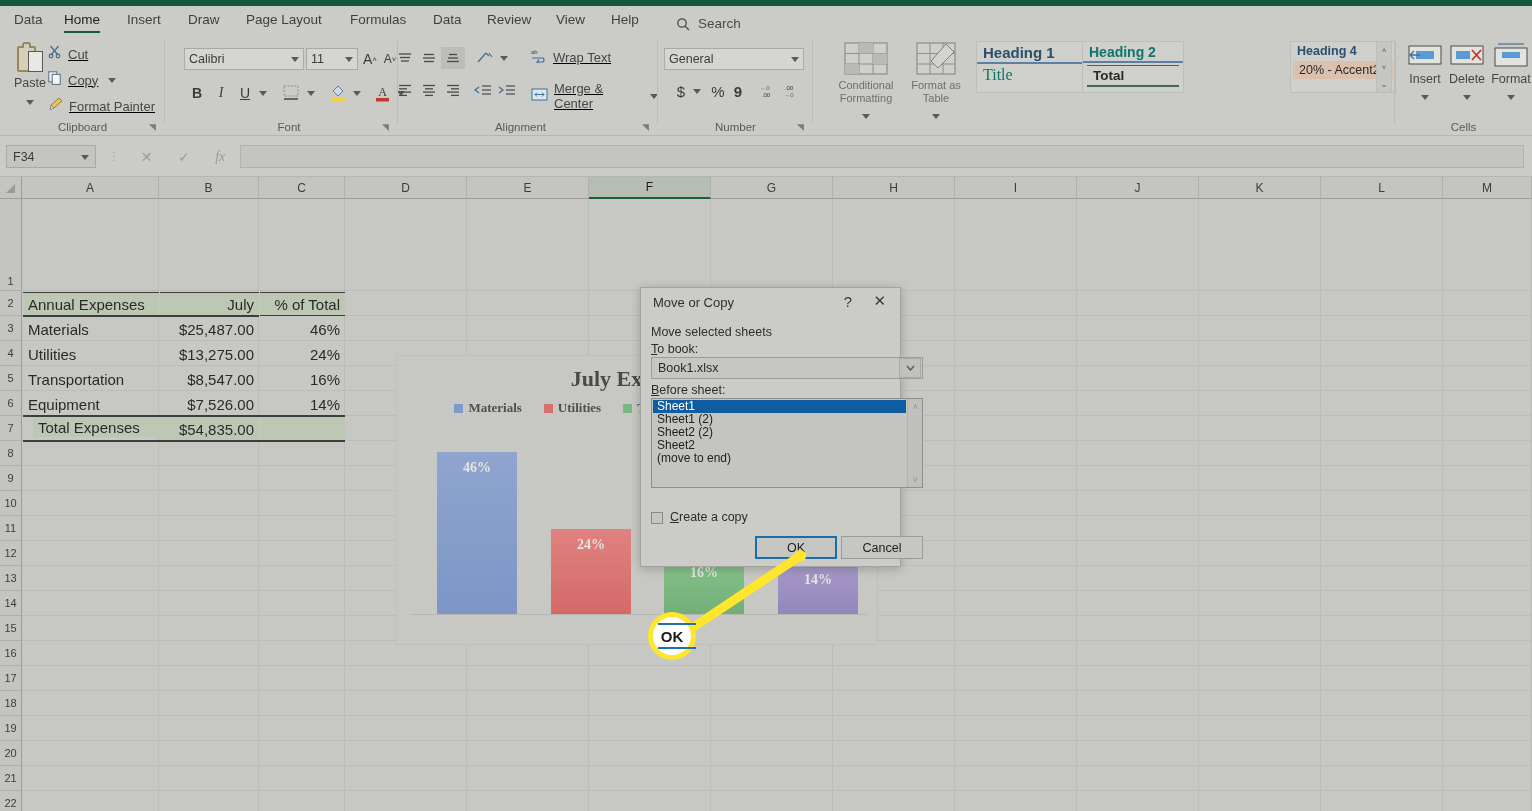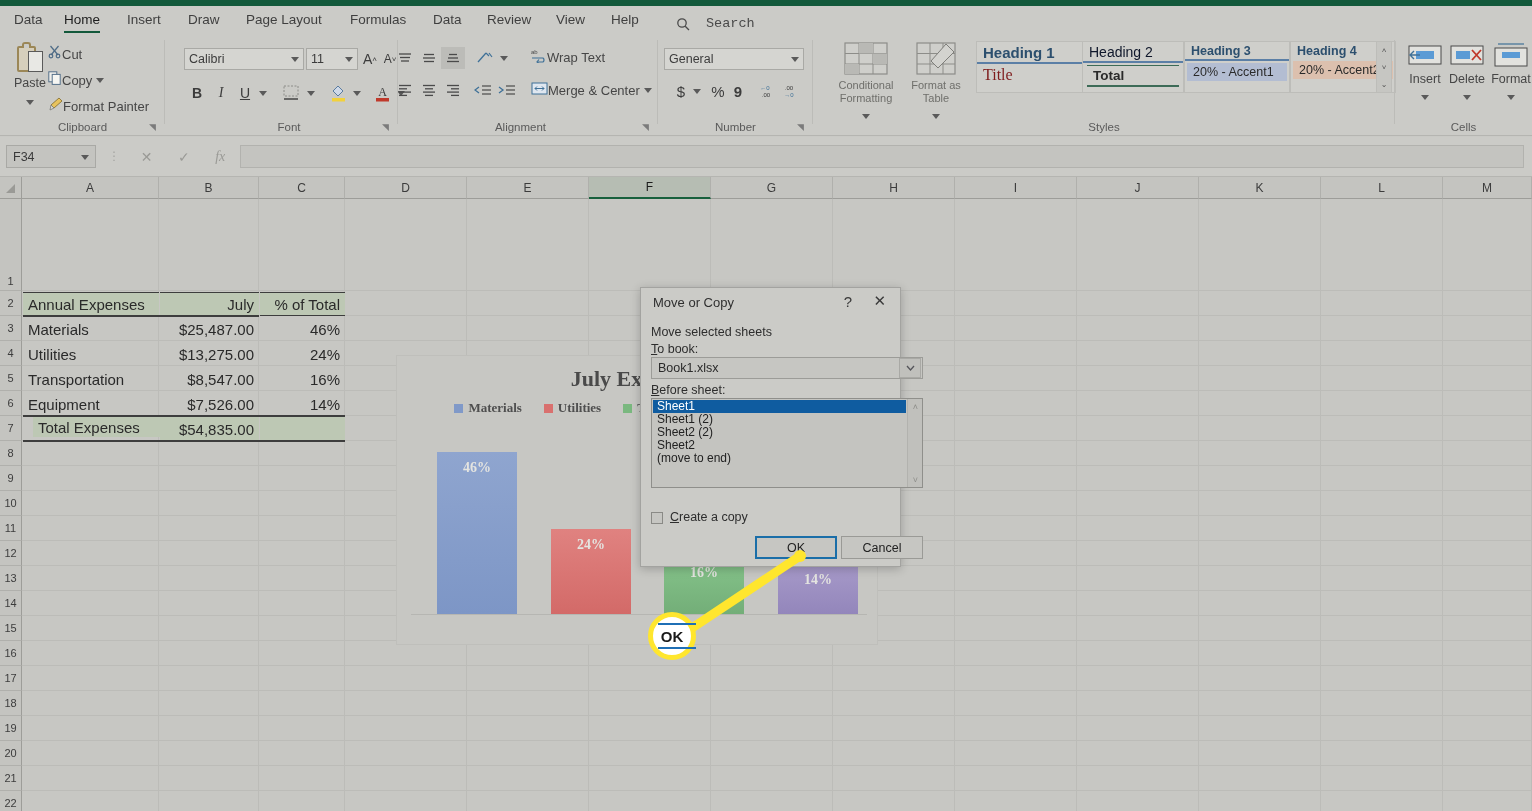--- a/index.html
+++ b/index.html
@@ -16,41 +16,41 @@
   .app { position:absolute; inset:0; background:#c9c9c5; }
 
   
   .titlestrip{position:absolute;left:0;top:0;width:1532px;height:6px;background:#13593b;}
 
   
   .tabbar{position:absolute;left:0;top:6px;width:1532px;height:28px;background:#cbcbc7;}
   .tab{position:absolute;top:4px;font-size:13.5px;color:#3f3f3f;white-space:nowrap;padding:2px 6px;}
   .tab.active{color:#1d1d1d;}
   .tab.active:after{content:"";position:absolute;left:6px;right:6px;bottom:-4px;height:2.5px;background:#13593b;}
-  .searchwrap{position:absolute;top:10px;left:676px;display:flex;align-items:center;gap:16px;color:#4a4a4a;font-size:13.5px;font-family:Liberation Mono, monospace;}
+  .searchwrap{position:absolute;top:10px;left:676px;display:flex;align-items:center;gap:8px;color:#4a4a4a;font-size:13.5px;}
   .searchwrap svg{display:block;}
 
   
   .ribbon{position:absolute;left:0;top:34px;width:1532px;height:102px;background:#cbcbc7;border-bottom:1px solid #b5b5b1;}
   .grp{position:absolute;top:0;height:102px;}
   .grplabel{position:absolute;bottom:3px;width:100%;text-align:center;font-size:11.5px;color:#5a5a5a;}
   .grpsep{position:absolute;top:6px;width:1px;height:84px;background:#bcbcb8;}
   .dlg{position:absolute;bottom:4px;font-size:9px;color:#7b7b7b;}
 
   .lbl{font-size:13px;color:#464646;}
   .mini{font-size:11px;color:#5b5b5b;}
 
   
   .paste{position:absolute;left:6px;top:6px;width:48px;text-align:center;}
   .clipicon{width:30px;height:34px;margin:2px auto 0;position:relative;}
   .clipbody{position:absolute;left:2px;top:4px;width:19px;height:26px;border:2px solid #9b8757;border-radius:2px;background:#d6cfbc;}
   .cliptop{position:absolute;left:7px;top:0px;width:9px;height:6px;border:2px solid #9b8757;border-bottom:none;border-radius:3px 3px 0 0;background:#cbcbc7;}
   .clippage{position:absolute;left:13px;top:9px;width:15px;height:21px;border:1.6px solid #5a5a5a;background:#e8e8e4;}
   .caretdn{width:0;height:0;border-left:4px solid transparent;border-right:4px solid transparent;border-top:5px solid #5a5a5a;display:inline-block;}
-  .clipitem{position:absolute;display:flex;align-items:center;gap:0;}
+  .clipitem{position:absolute;display:flex;align-items:center;gap:6px;text-decoration:underline;}
 
   
   .fieldbox{background:#d5d5d1;border:1px solid #a9a9a5;height:22px;display:flex;align-items:center;padding:0 4px;font-size:12.5px;color:#3c3c3c;}
   .btn-ic{position:absolute;display:flex;align-items:center;justify-content:center;color:#3c3c3c;}
 
   
   .stylebox{position:absolute;border:1px solid #bdbdb9;background:#cfcfcb;}
   .stylename{font-size:13.5px;color:#4a4a4a;padding:2px 6px 1px;}
   .stylesample{font-size:13.5px;padding:2px 6px;}
 
@@ -412,40 +412,35 @@
             <line x1="14" y1="1" x2="14" y2="32" stroke="#8d8d89" stroke-width="1"></line>
             <line x1="27" y1="1" x2="27" y2="32" stroke="#8d8d89" stroke-width="1"></line>
             <path d="M30 2 L38 10 L22 26 L15 19 Z" fill="#d3d3cf" stroke="#7e7e7a" stroke-width="1"></path>
           </svg>
         <div class="mini" style="line-height:13px;color:#6f6f6b">Format as Table</div>
         <span class="caretdn"></span>
       </div>
 
       <div class="stylebox" style="left:163px;top:7px;width:128px;height:52px">
         <div class="stylename" style="font-weight:bold;font-size:15px;color:#2c4f6e;border-bottom:2.5px solid #5b7fa6">Heading 1</div>
-        <div class="stylesample" style="font-family:'Liberation Serif',serif;font-size:16px;color:#7f1d1d">Title</div>
+        <div class="stylesample" style="font-family:'Liberation Serif',serif;font-size:16px;color:#0f766e">Title</div>
       </div>
       <div class="stylebox" style="left:269px;top:7px;width:102px;height:52px">
-        <div class="stylename" style="font-weight:normal;font-size:14px;color:#0f172a;border-bottom:2.5px solid #5b7fa6">Heading 2</div>
+        <div class="stylename" style="font-weight:bold;font-size:14px;color:#0f766e;border-bottom:2.5px solid #5b7fa6">Heading 2</div>
         <div class="stylesample" style="font-weight:bold;color:#2a2a2a;border-top:1px solid #3d6b57;border-bottom:2px solid #3d6b57;margin:2px 4px">Total</div>
-      </div>
-      <div class="stylebox" style="left:371px;top:7px;width:106px;height:52px">
-        <div class="stylename" style="font-weight:bold;font-size:12.5px;color:#2c4f6e;border-bottom:2px solid #5b7fa6">Heading 3</div>
-        <div class="stylesample" style="background:#b3bdd2;color:#2a2a2a;font-size:12.5px;margin:2px 2px">20% - Accent1</div>
       </div>
       <div class="stylebox" style="left:477px;top:7px;width:106px;height:52px">
         <div class="stylename" style="font-weight:bold;font-size:12.5px;color:#2c4f6e">Heading 4</div>
         <div class="stylesample" style="background:#dcc0ae;color:#2a2a2a;font-size:12.5px;margin:2px 2px">20% - Accent2</div>
       </div>
       <div style="position:absolute;left:563px;top:7px;width:16px;height:52px;border:1px solid #bdbdb9;background:#c6c6c2">
         <div style="height:17px;display:flex;align-items:center;justify-content:center;font-size:8px;color:#555">˄</div>
         <div style="height:17px;display:flex;align-items:center;justify-content:center;font-size:8px;color:#555">˅</div>
         <div style="height:16px;display:flex;align-items:center;justify-content:center;font-size:8px;color:#555">⌄</div>
       </div>
-      <div class="grplabel">Styles</div>
       <div class="grpsep" style="right:0"></div>
     </div>
 
     <div class="grp" style="left:1395px;width:137px">
       <div style="position:absolute;left:10px;top:8px;width:40px;text-align:center">
         <svg width="34" height="26" viewBox="0 0 34 26">
             <rect x="1" y="4" width="32" height="18" fill="#e2e2de" stroke="#4a4a4a" stroke-width="1"></rect>
             <rect x="8" y="9" width="18" height="8" fill="#5b9bd5"></rect>
             <path d="M12 13 L3 13 M6 9 L2 13 L6 17" stroke="#3f7198" stroke-width="1.4" fill="none"></path>
           </svg>

